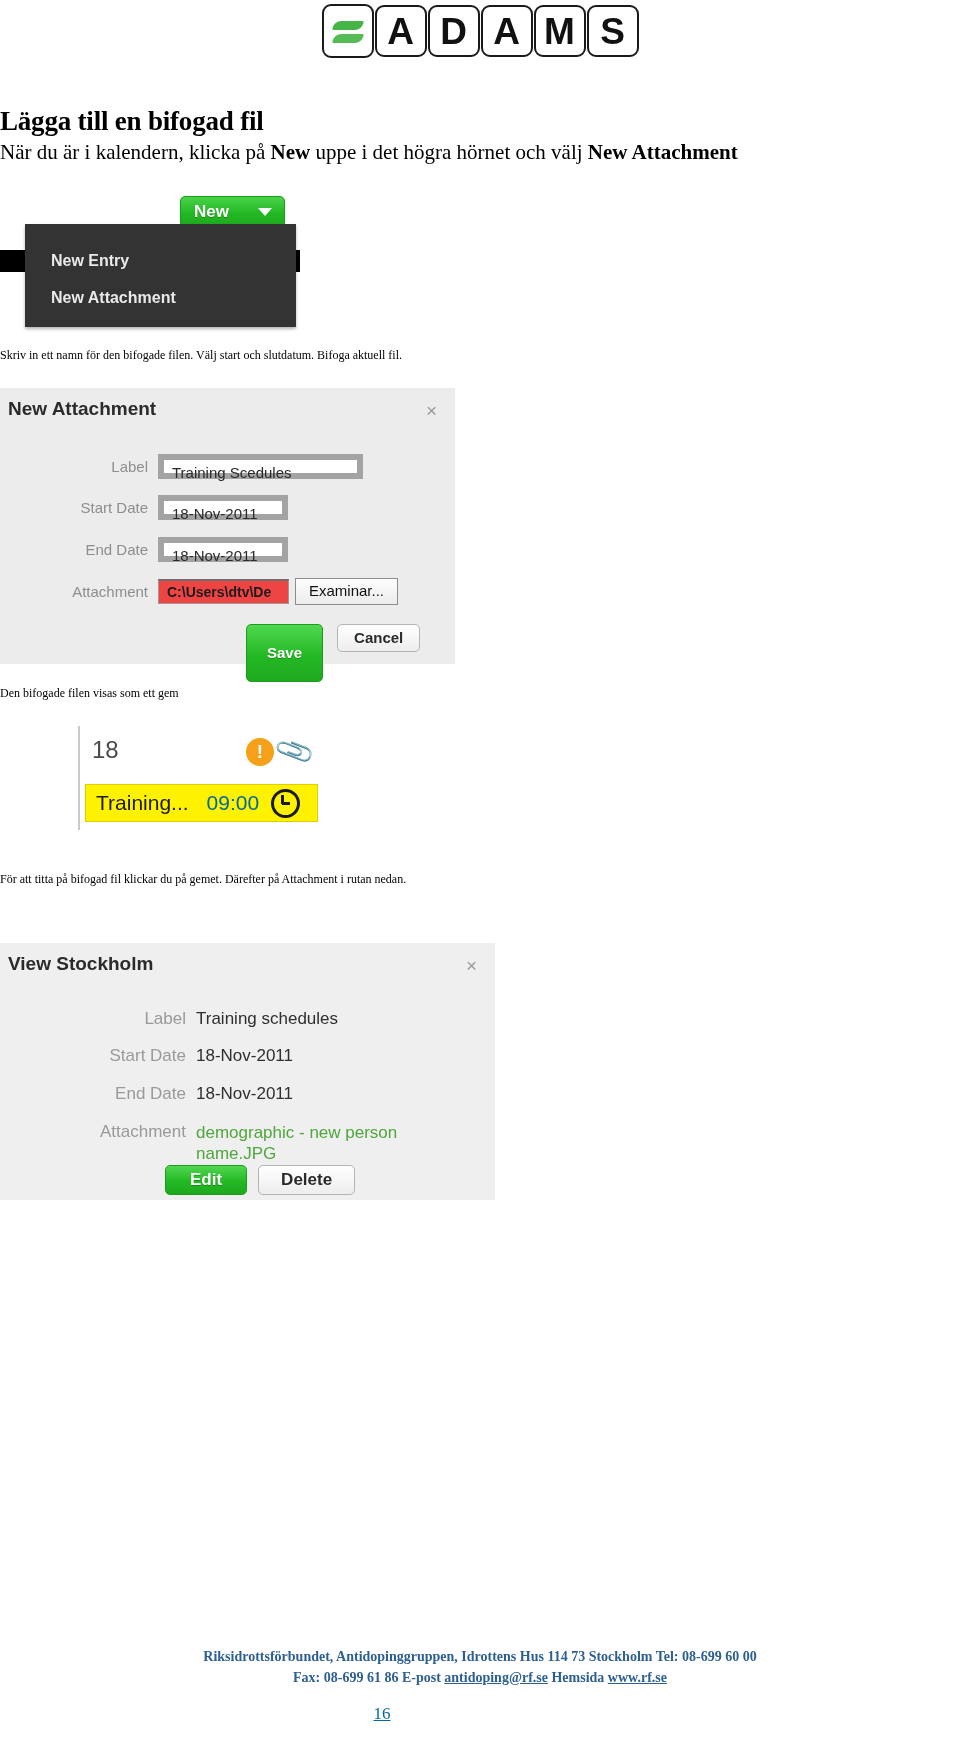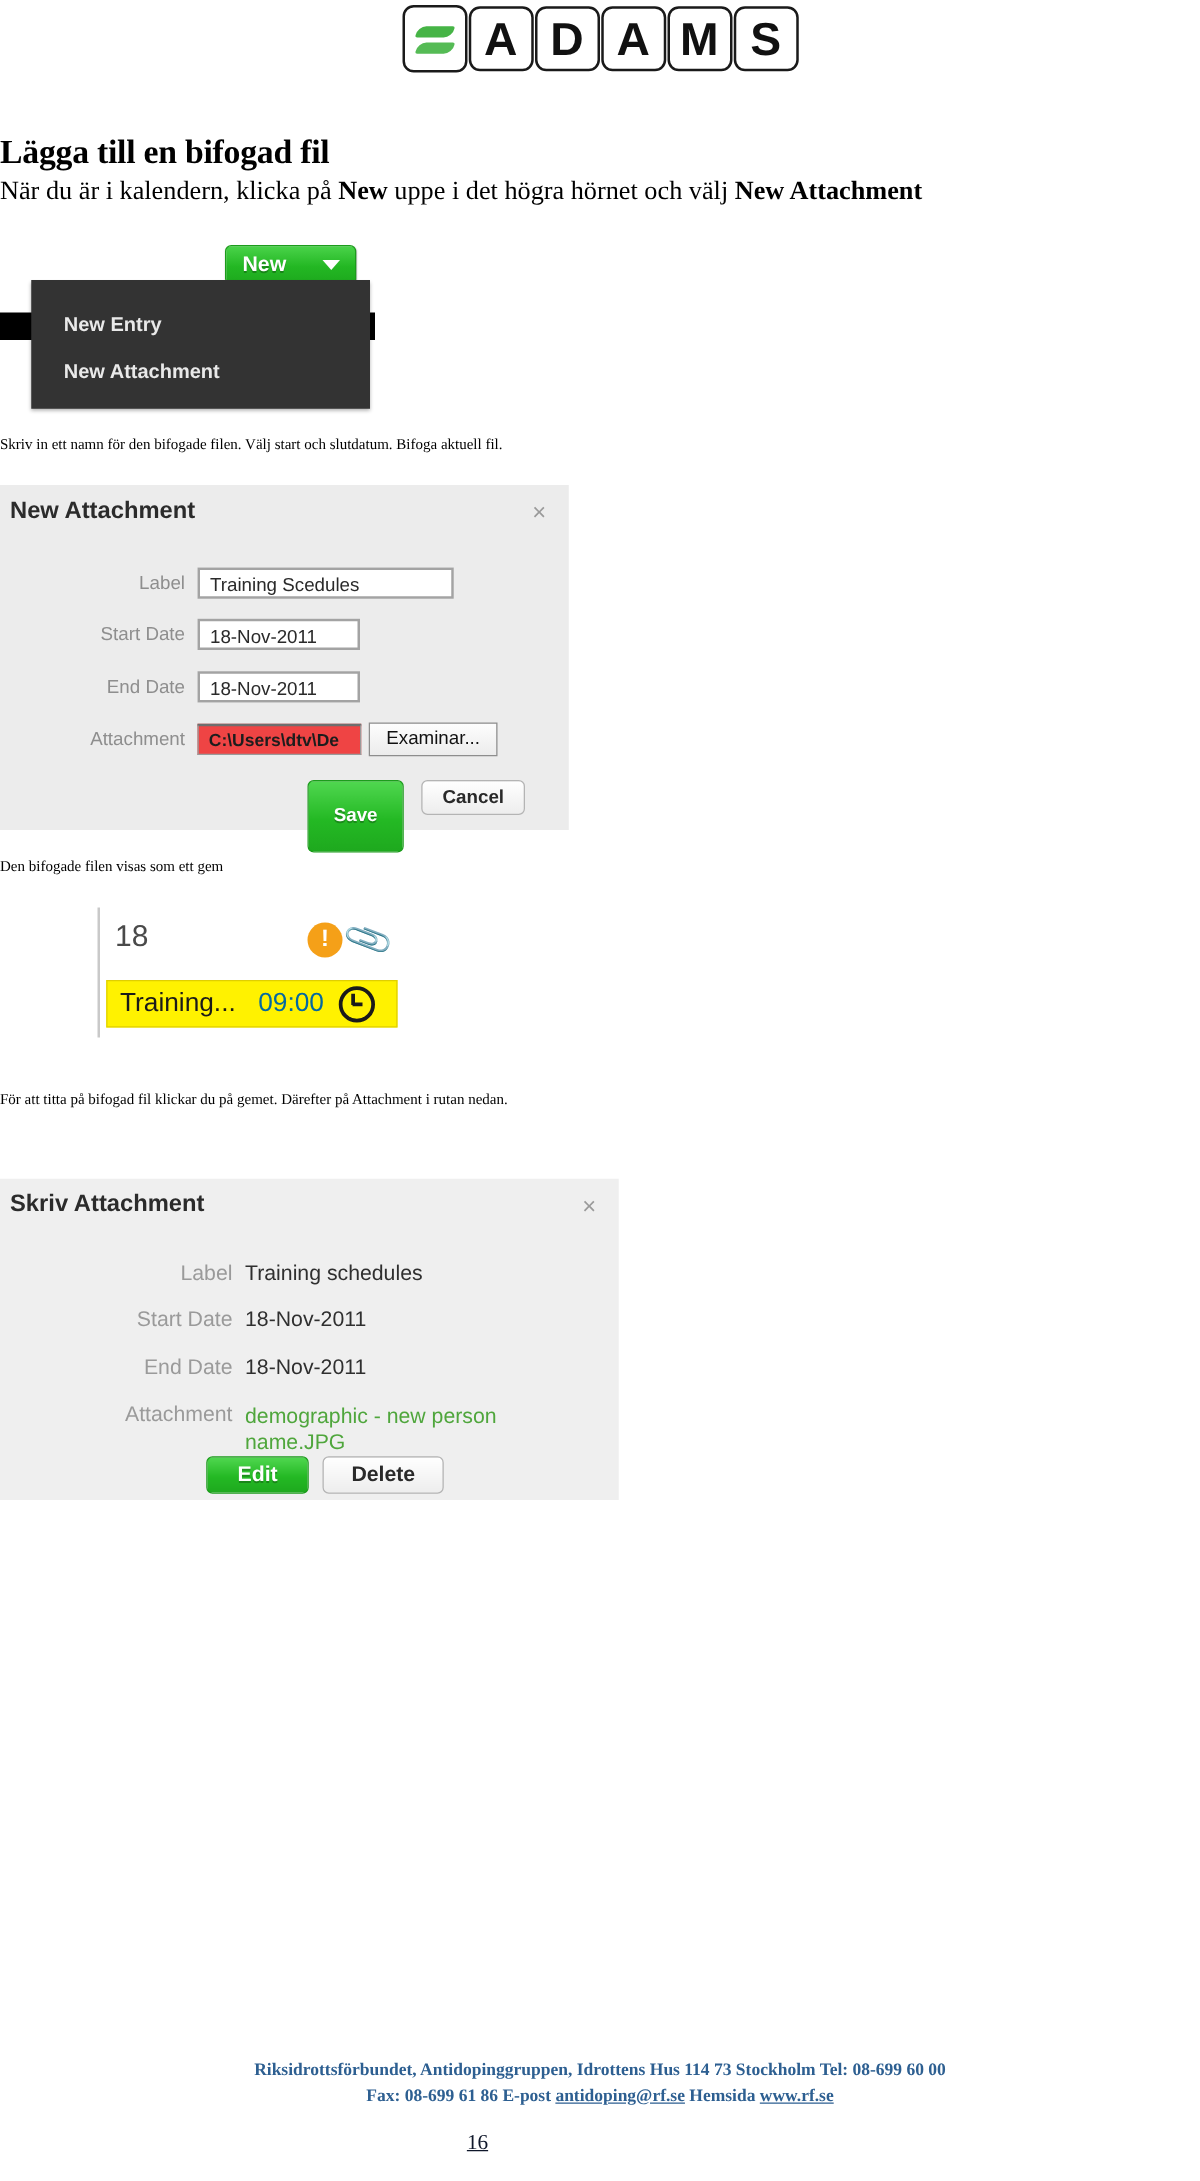--- a/index.html
+++ b/index.html
@@ -181,21 +181,21 @@
   }
   .frow .flabel {
     width: 148px;
     text-align: right;
     padding-right: 10px;
     font-size: 15px;
     color: #8e8e8e;
   }
   .ftext {
     background: #ffffff;
-    border: 2px solid #a3a3a3;
+    border: 6px solid #a3a3a3;
     height: 25px;
     line-height: 25px;
     font-size: 15px;
     color: #2a2a2a;
     padding-left: 8px;
     box-sizing: border-box;
   }
   .ftext.wide  { width: 205px; }
   .ftext.date  { width: 130px; }
   .fpath {
@@ -403,21 +403,21 @@
   .footer a, .footer .u {
     color: #2d5f91;
     text-decoration: underline;
   }
   .page-num {
     position: absolute;
     left: 0; top: 1704px;
     width: 764px;
     text-align: center;
     font-size: 17px;
-    color: #0f172a;
+    color: #0369a1;
     text-decoration: underline;
   }
 </style>
 </head>
 <body>
 
 <div class="logo-wrap">
   <div class="logo">
     <div class="logo-tile leaf">
       <span class="leaf-shape"></span>
@@ -490,21 +490,21 @@
   <div class="cell-event">
     <span class="ev-name">Training...</span>
     <span class="ev-time">09:00</span>
     <span class="ev-clock"></span>
   </div>
 </div>
 
 <div class="p-line p-view">För att titta på bifogad fil klickar du på gemet. Därefter på Attachment i rutan nedan.</div>
 
 <div class="dlg-view">
-  <div class="dlg-title">Skriv Attachment</div>
+  <div class="dlg-title">View Stockholm</div>
   <div class="dlg-close">×</div>
 
   <div class="vrow vr-label">
     <span class="vlabel">Label</span>
     <span class="vvalue">Training schedules</span>
   </div>
 
   <div class="vrow vr-start">
     <span class="vlabel">Start Date</span>
     <span class="vvalue">18-Nov-2011</span>

